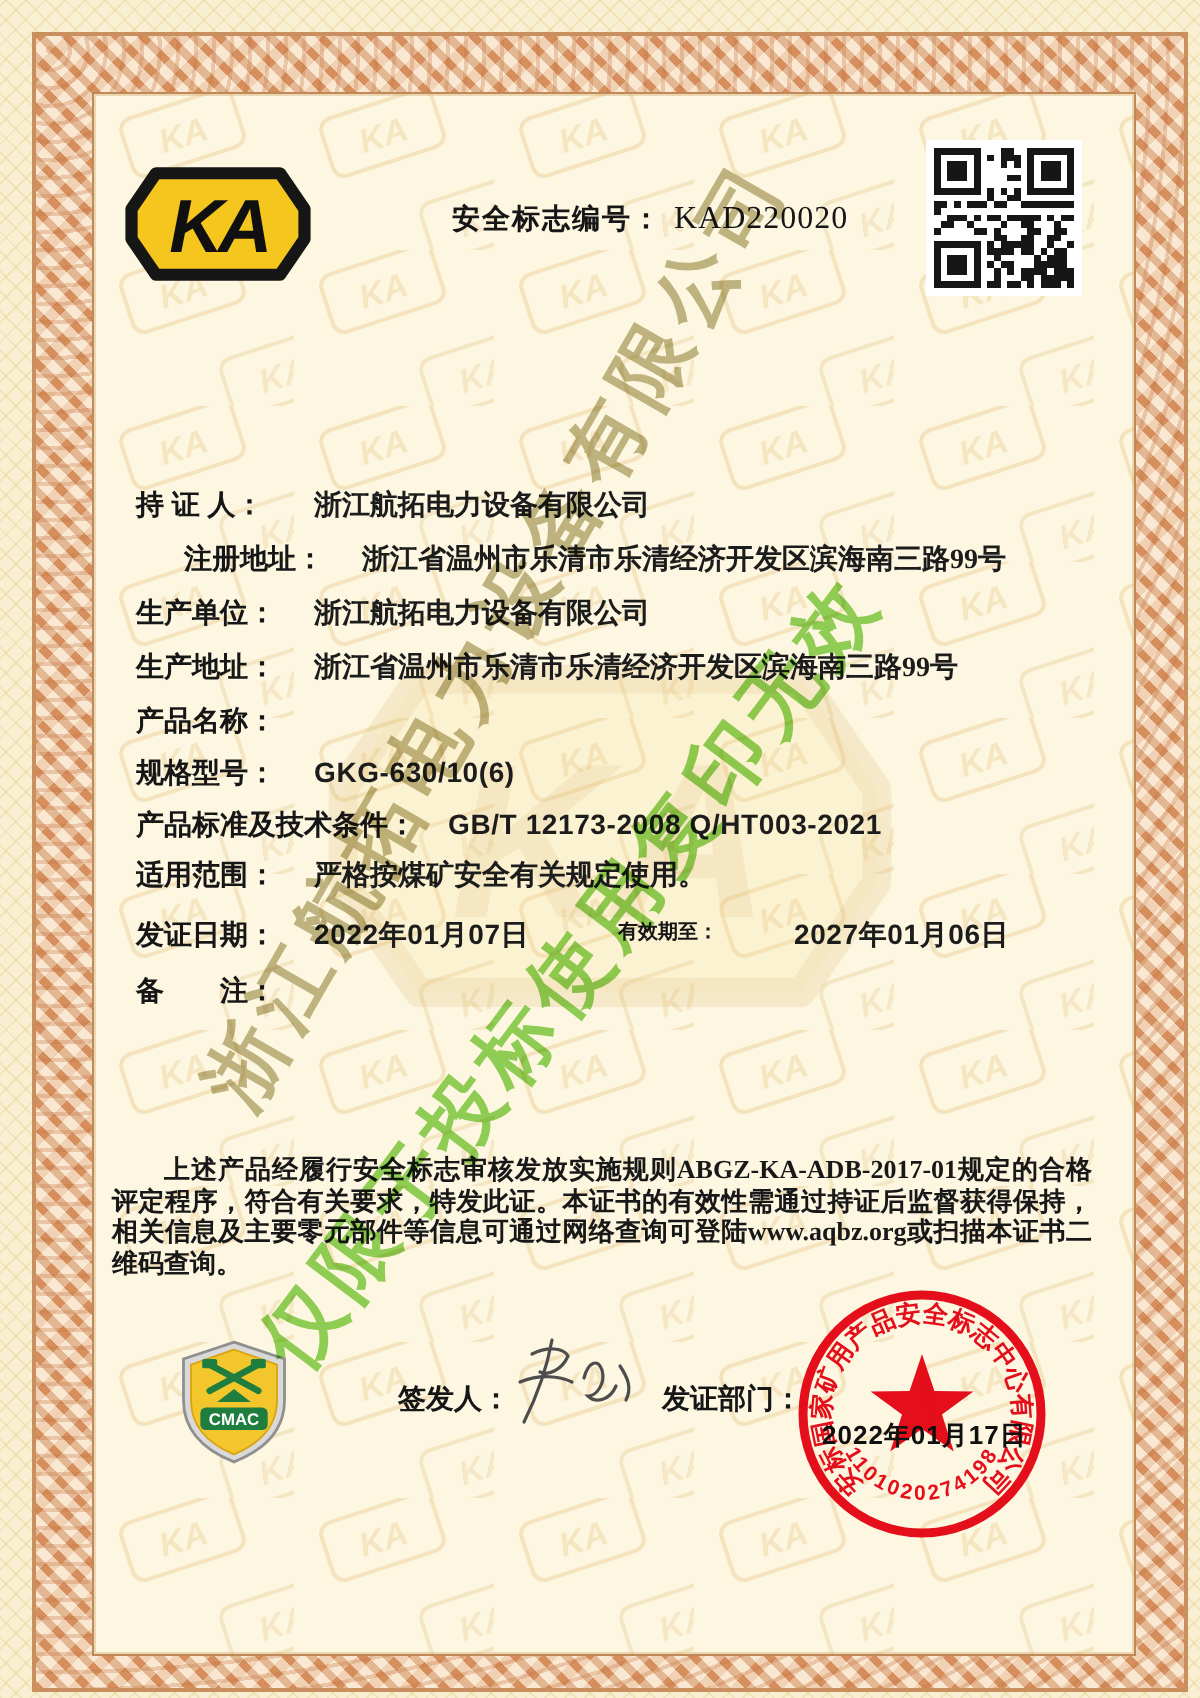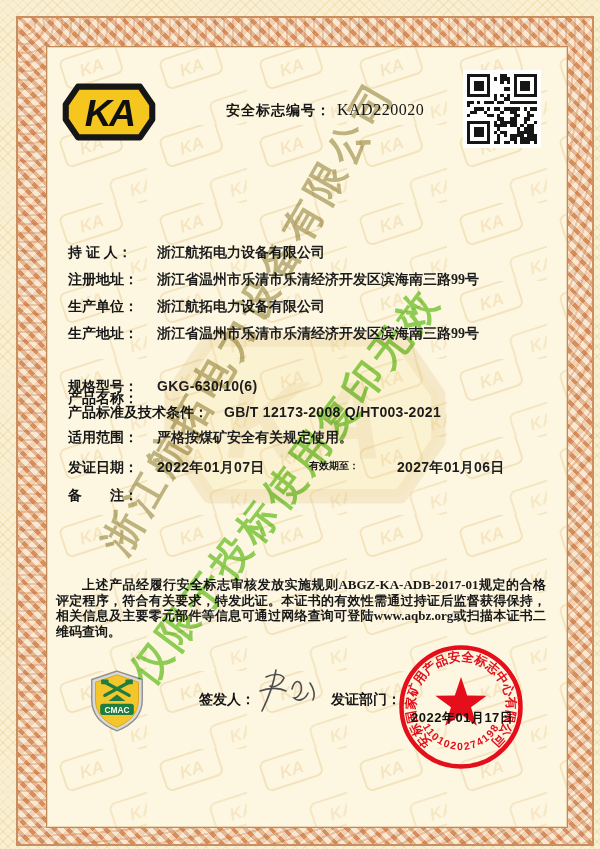--- a/index.html
+++ b/index.html
@@ -36,22 +36,22 @@
 
   .title{position:absolute;left:0;right:0;top:176px;text-align:center;margin:0;
          font-family:"Liberation Serif",serif;font-weight:900;font-size:30px;
          letter-spacing:4px;color:#131313;}
 
   .row{position:absolute;left:68px;right:40px;height:19px;display:flex;align-items:flex-start;}
   .row .lbl{flex:none;width:89px;font-weight:bold;font-size:14px;white-space:nowrap;}
   .row .val{font-family:"Liberation Serif",serif;font-weight:bold;font-size:14px;color:#1c1c1c;white-space:nowrap;}
   .row .val.num{font-family:"Liberation Sans",sans-serif;letter-spacing:.3px;}
   .row.standard .lbl{width:auto;margin-right:16px;}
-  .f-holder{top:244px;}.f-regaddr{top:271px;}.f-producer{top:298px;}.f-prodaddr{top:325px;}
-  .f-product{top:352px;margin-top:38px;}.f-model{top:378px;}.f-standard{top:404px;}.f-scope{top:429px;}
+  .f-holder{top:244px;}.f-regaddr{top:271px;margin-left:24px;}.f-producer{top:298px;}.f-prodaddr{top:325px;}
+  .f-product{top:352px;}.f-model{top:378px;}.f-standard{top:404px;}.f-scope{top:429px;}
   .f-dates{top:459px;}.f-remark{top:487px;}
   .f-dates{display:block;}
   .f-dates span{position:absolute;top:0;}
   .f-dates .l1{left:0;}.f-dates .v1{left:89px;}.f-dates .l2{left:241px;}.f-dates .v2{left:329px;}
   .f-dates .lbl2{font-weight:bold;font-size:10px;white-space:nowrap;}
 
   .statement{position:absolute;left:56px;right:54px;top:577px;margin:0;
              font-family:"Liberation Serif",serif;font-weight:bold;font-size:13px;
              line-height:15.5px;text-align:justify;text-indent:2em;color:#181818;}
 

